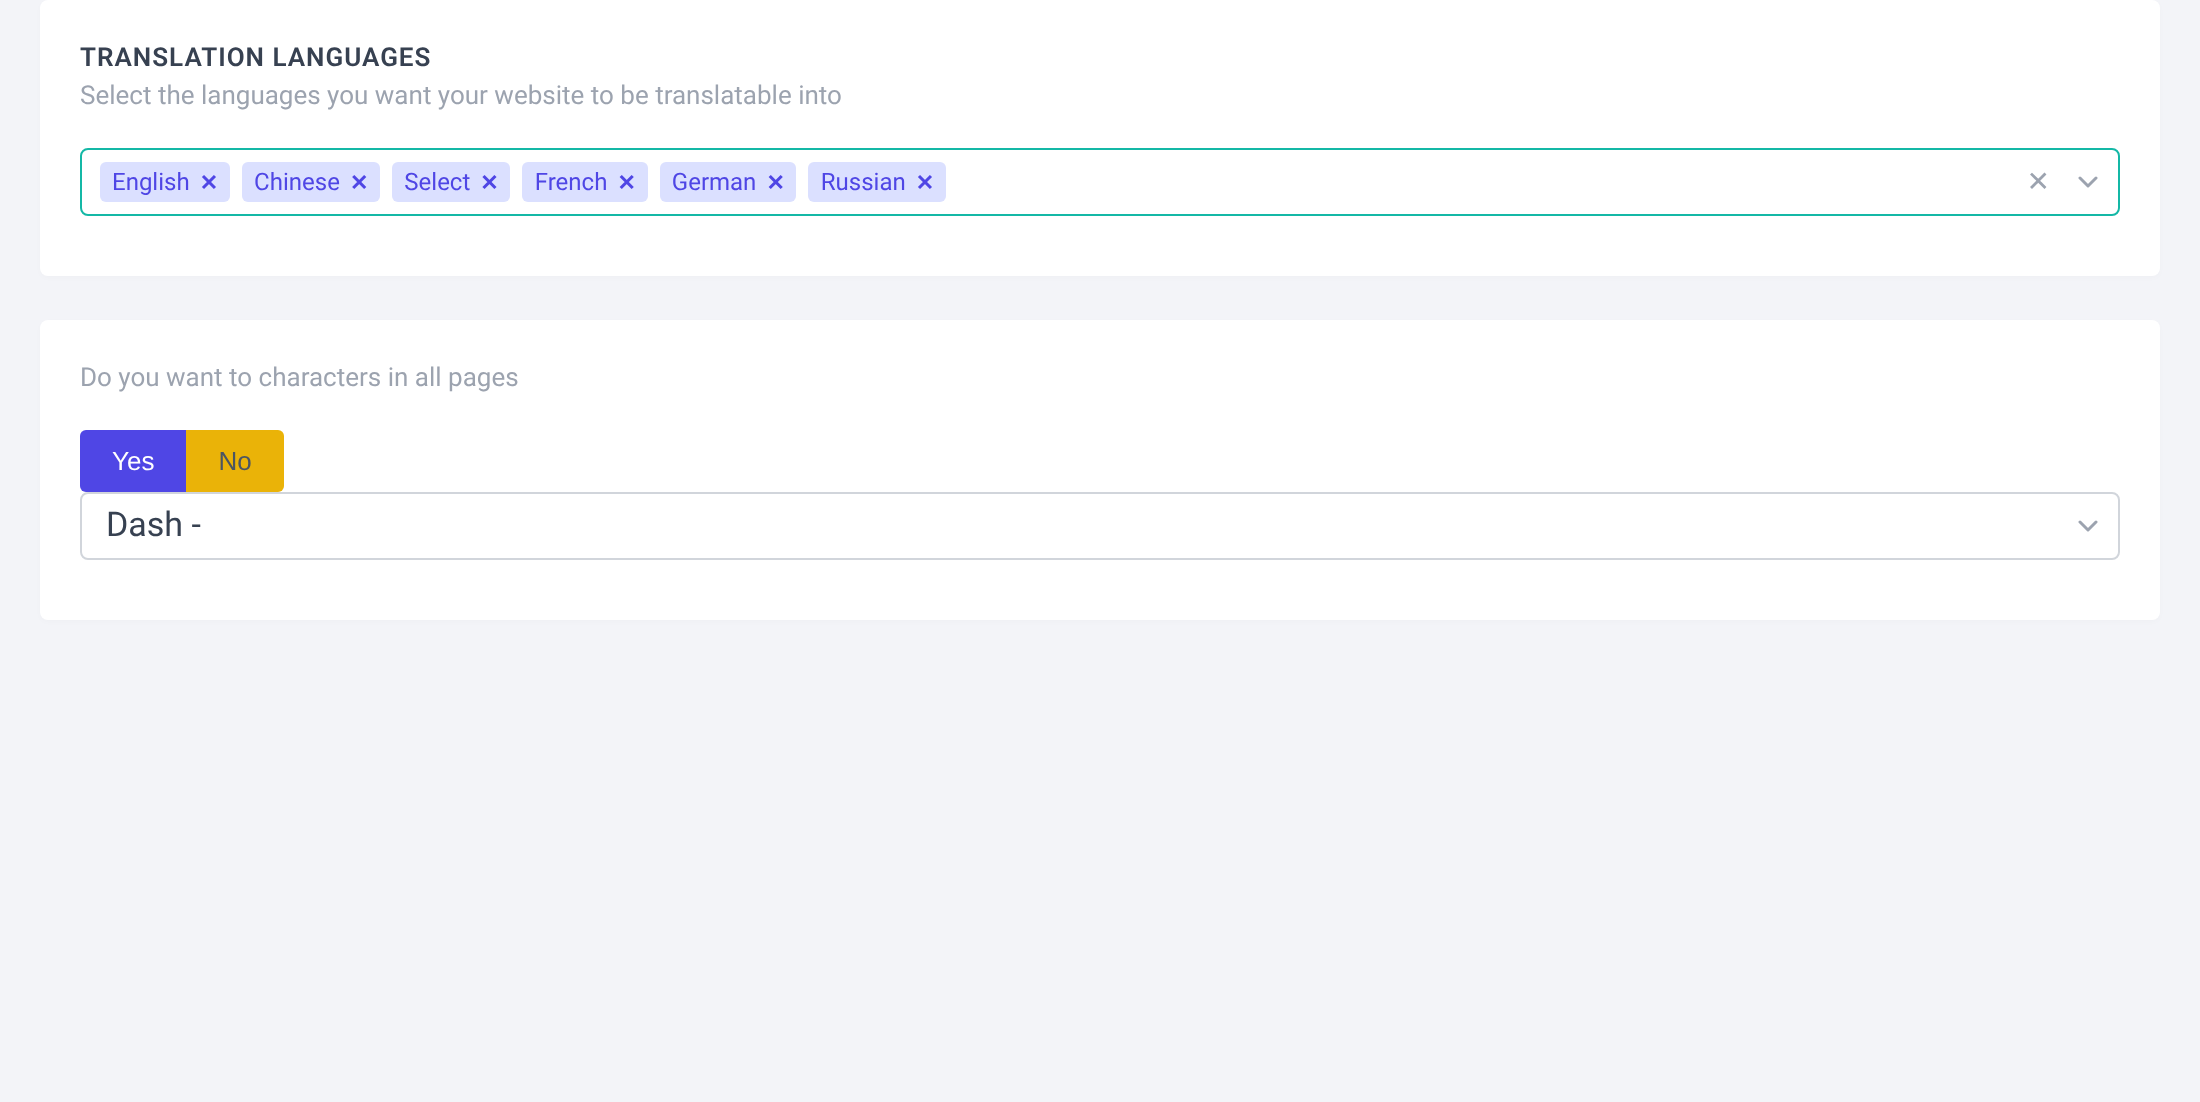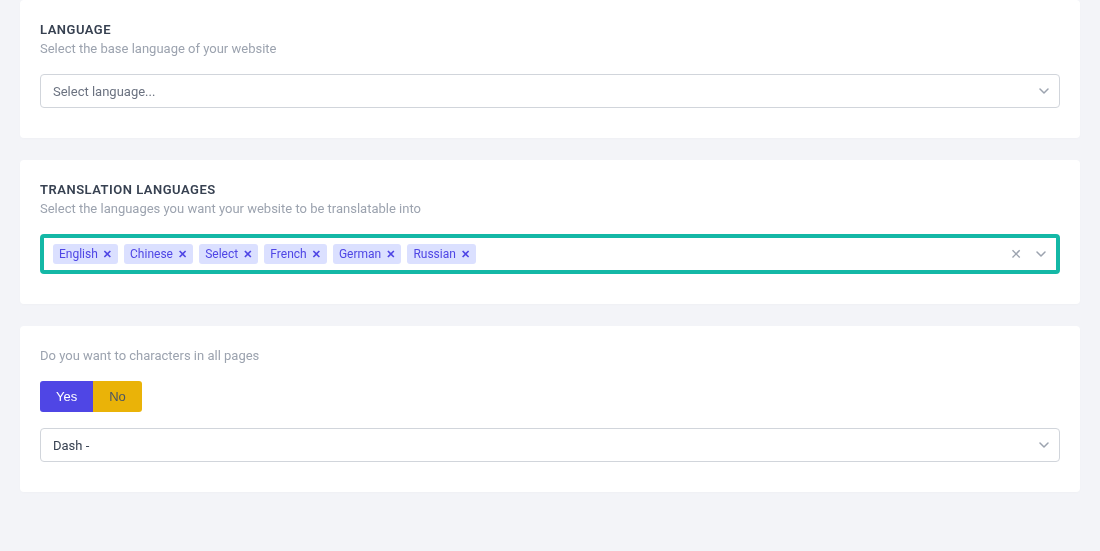--- a/index.html
+++ b/index.html
@@ -44,36 +44,36 @@
     align-items: center;
     padding: 0 30px 0 12px;
     cursor: pointer;
   }
   .select-wrap .placeholder {
     color: #6b7280;
     font-size: 13px;
   }
   .select-wrap .value {
     color: #374151;
-    font-size: 13px;
+    font-size: 17px;
   }
   .chev {
     position: absolute;
     right: 10px;
     top: 50%;
     transform: translateY(-50%);
     width: 10px;
     height: 10px;
     display: flex;
     align-items: center;
     justify-content: center;
   }
   .chev svg { display: block; }
   .multi-select {
-    border: 4px solid #14b8a6;
+    border: 1px solid #14b8a6;
     border-radius: 4px;
     background: #fff;
     min-height: 34px;
     display: flex;
     align-items: center;
     padding: 4px 50px 4px 6px;
     position: relative;
     flex-wrap: wrap;
   }
   .tag {
@@ -97,21 +97,20 @@
     position: absolute;
     right: 34px;
     top: 50%;
     transform: translateY(-50%);
     color: #9ca3af;
     cursor: pointer;
     font-size: 14px;
   }
   .toggle-group {
     display: inline-flex;
-    margin-bottom: 16px;
   }
   .toggle-btn {
     padding: 8px 16px;
     font-size: 13px;
     cursor: pointer;
     border: none;
     background: #eab308;
     color: #4b5563;
   }
   .toggle-btn.active {
@@ -124,32 +123,20 @@
     font-size: 13px;
     color: #9ca3af;
     margin-bottom: 18px;
   }
 </style>
 </head>
 <body>
 
 <div class="page">
 
-  <div class="card">
-    <div class="section-title">LANGUAGE</div>
-    <div class="section-desc">Select the base language of your website</div>
-    <div class="select-wrap">
-      <span class="placeholder">Select language...</span>
-      <span class="chev">
-        <svg width="10" height="6" viewBox="0 0 10 6">
-            <path d="M1 1 L5 5 L9 1" stroke="#9ca3af" stroke-width="1.5" fill="none" stroke-linecap="round" stroke-linejoin="round"></path>
-          </svg>
-      </span>
-    </div>
-  </div>
 
   <div class="card">
     <div class="section-title">TRANSLATION LANGUAGES</div>
     <div class="section-desc">Select the languages you want your website to be translatable into</div>
     <div class="multi-select">
       <span class="tag">
         <span>English</span>
         <span class="x">✕</span>
       </span>
       <span class="tag">

